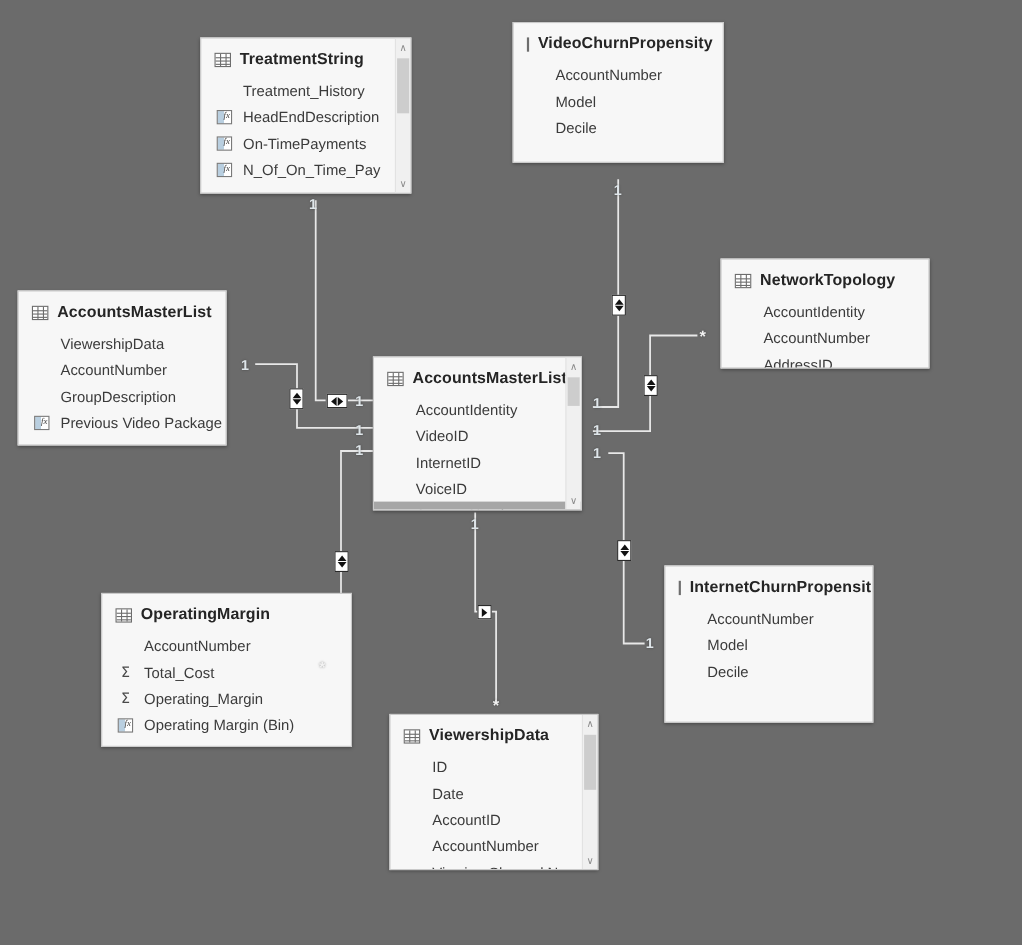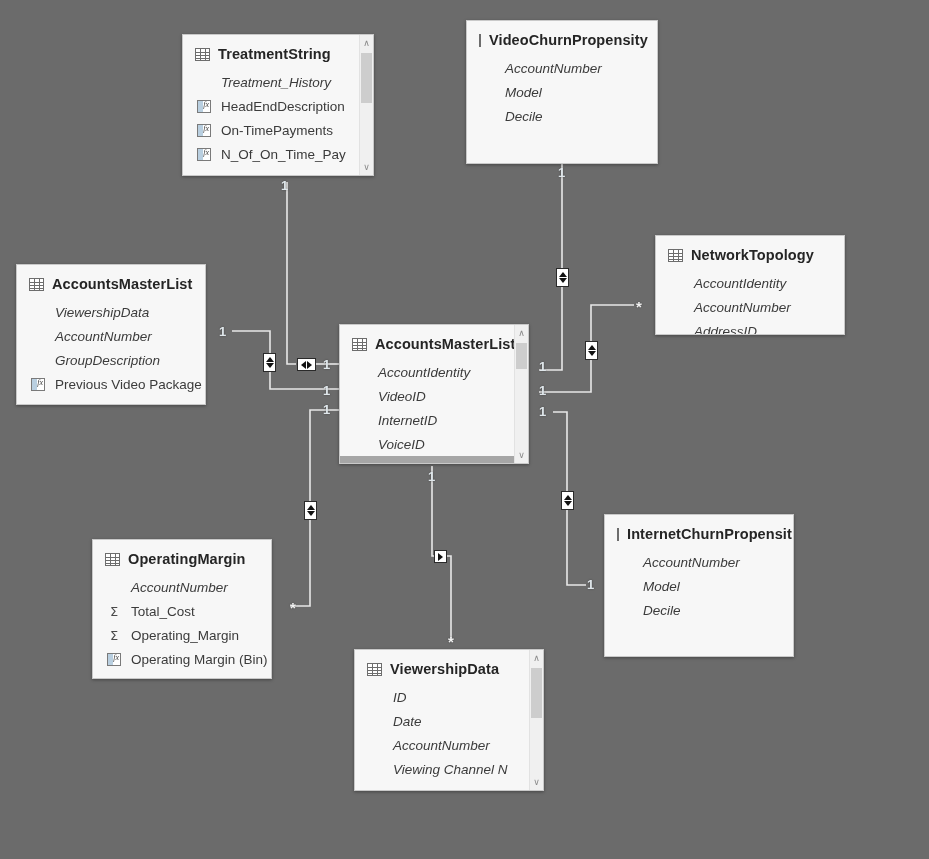--- a/index.html
+++ b/index.html
@@ -64,21 +64,21 @@
     align-items: center;
     height: 24px;
     padding-left: 12px;
     white-space: nowrap;
     font-size: 13.5px;
     color: #3b3b3b;
   }
   .field .fname {
     padding-left: 0px;
   }
-  .field.plain .fname { margin-left: 26px; font-style: italic; }
+  .field.plain .fname { margin-left: 26px; }
   .field .ficon { width: 18px; margin-right: 8px; display:flex; align-items:center; justify-content:center;}
   .field.selected {
     background: #a6a6a6;
     color: #2b2b2b;
   }
 
   
   .grid-icon {
     width: 15px; height: 13px;
     box-sizing: border-box;
@@ -234,21 +234,21 @@
             </span>
             <span class="fname">N_Of_On_Time_Pay</span>
           </div>
         </div>
         <div class="sbar">
           <div class="arrow up">∧</div>
           <div class="thumb" style="top: 18px; height: 50px;"></div>
           <div class="arrow down">∨</div>
         </div>
       </div>
-      <div class="tbl" style="left: 466px; top: 20px; width: 192px; height: 144px;">
+      <div class="tbl" style="left: 466px; top: 20px; width: 192px; height: 128px;">
         <div class="tbl-head">
           <span class="grid-icon"></span>
           <span class="tbl-title">VideoChurnPropensity</span>
         </div>
         <div class="fields">
           <div class="field plain">
             <span class="fname">AccountNumber</span>
           </div>
           <div class="field plain">
             <span class="fname">Model</span>
@@ -322,21 +322,21 @@
           <div class="field plain selected">
             <span class="fname">AccountNumber</span>
           </div>
         </div>
         <div class="sbar">
           <div class="arrow up">∧</div>
           <div class="thumb" style="top: 18px; height: 26px;"></div>
           <div class="arrow down">∨</div>
         </div>
       </div>
-      <div class="tbl" style="left: 92px; top: 539px; width: 180px; height: 140px;">
+      <div class="tbl" style="left: 92px; top: 539px; width: 228px; height: 140px;">
         <div class="tbl-head">
           <span class="grid-icon"></span>
           <span class="tbl-title">OperatingMargin</span>
         </div>
         <div class="fields">
           <div class="field plain">
             <span class="fname">AccountNumber</span>
           </div>
           <div class="field">
             <span class="ficon">
@@ -379,20 +379,23 @@
         <div class="tbl-head">
           <span class="grid-icon"></span>
           <span class="tbl-title">ViewershipData</span>
         </div>
         <div class="fields">
           <div class="field plain">
             <span class="fname">ID</span>
           </div>
           <div class="field plain">
             <span class="fname">Date</span>
+          </div>
+          <div class="field plain">
+            <span class="fname">AccountID</span>
           </div>
           <div class="field plain">
             <span class="fname">AccountNumber</span>
           </div>
           <div class="field plain">
             <span class="fname">Viewing Channel N</span>
           </div>
         </div>
         <div class="sbar">
           <div class="arrow up">∧</div>

